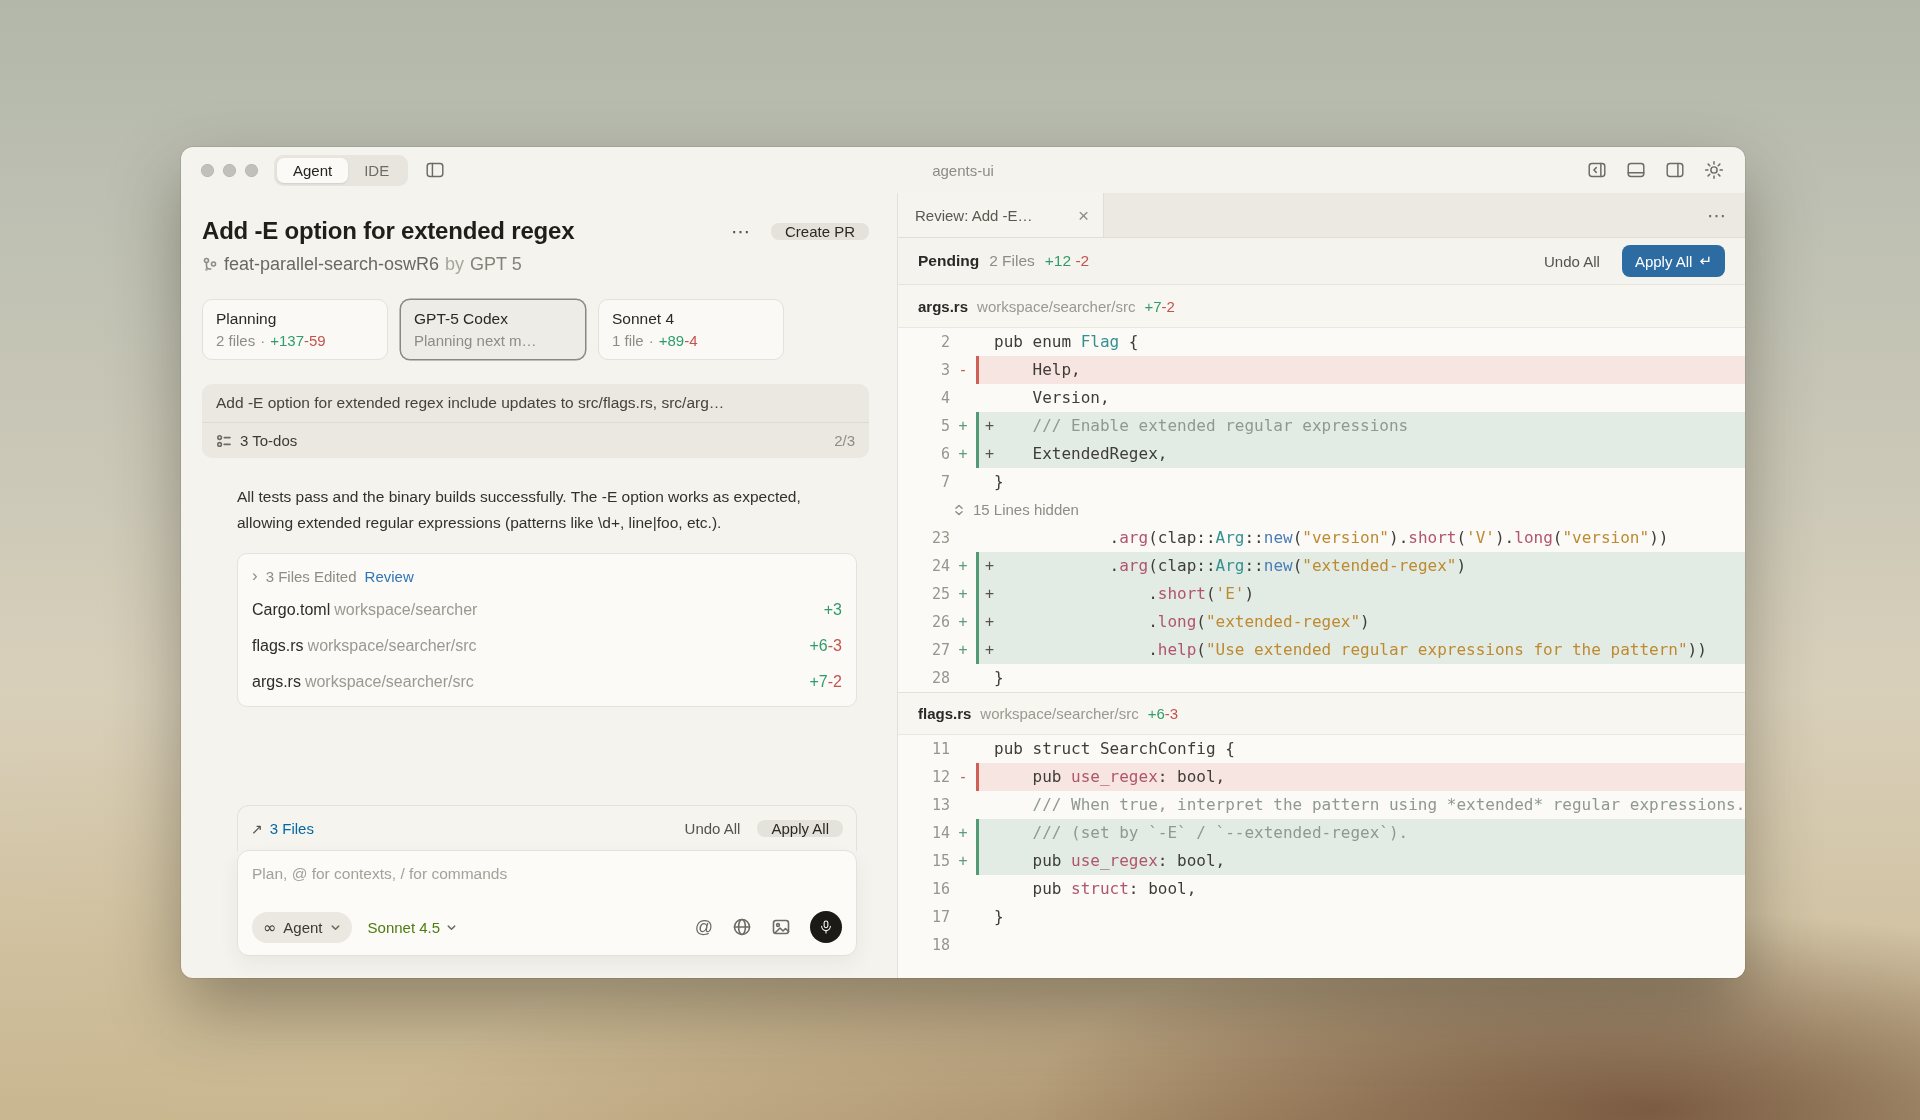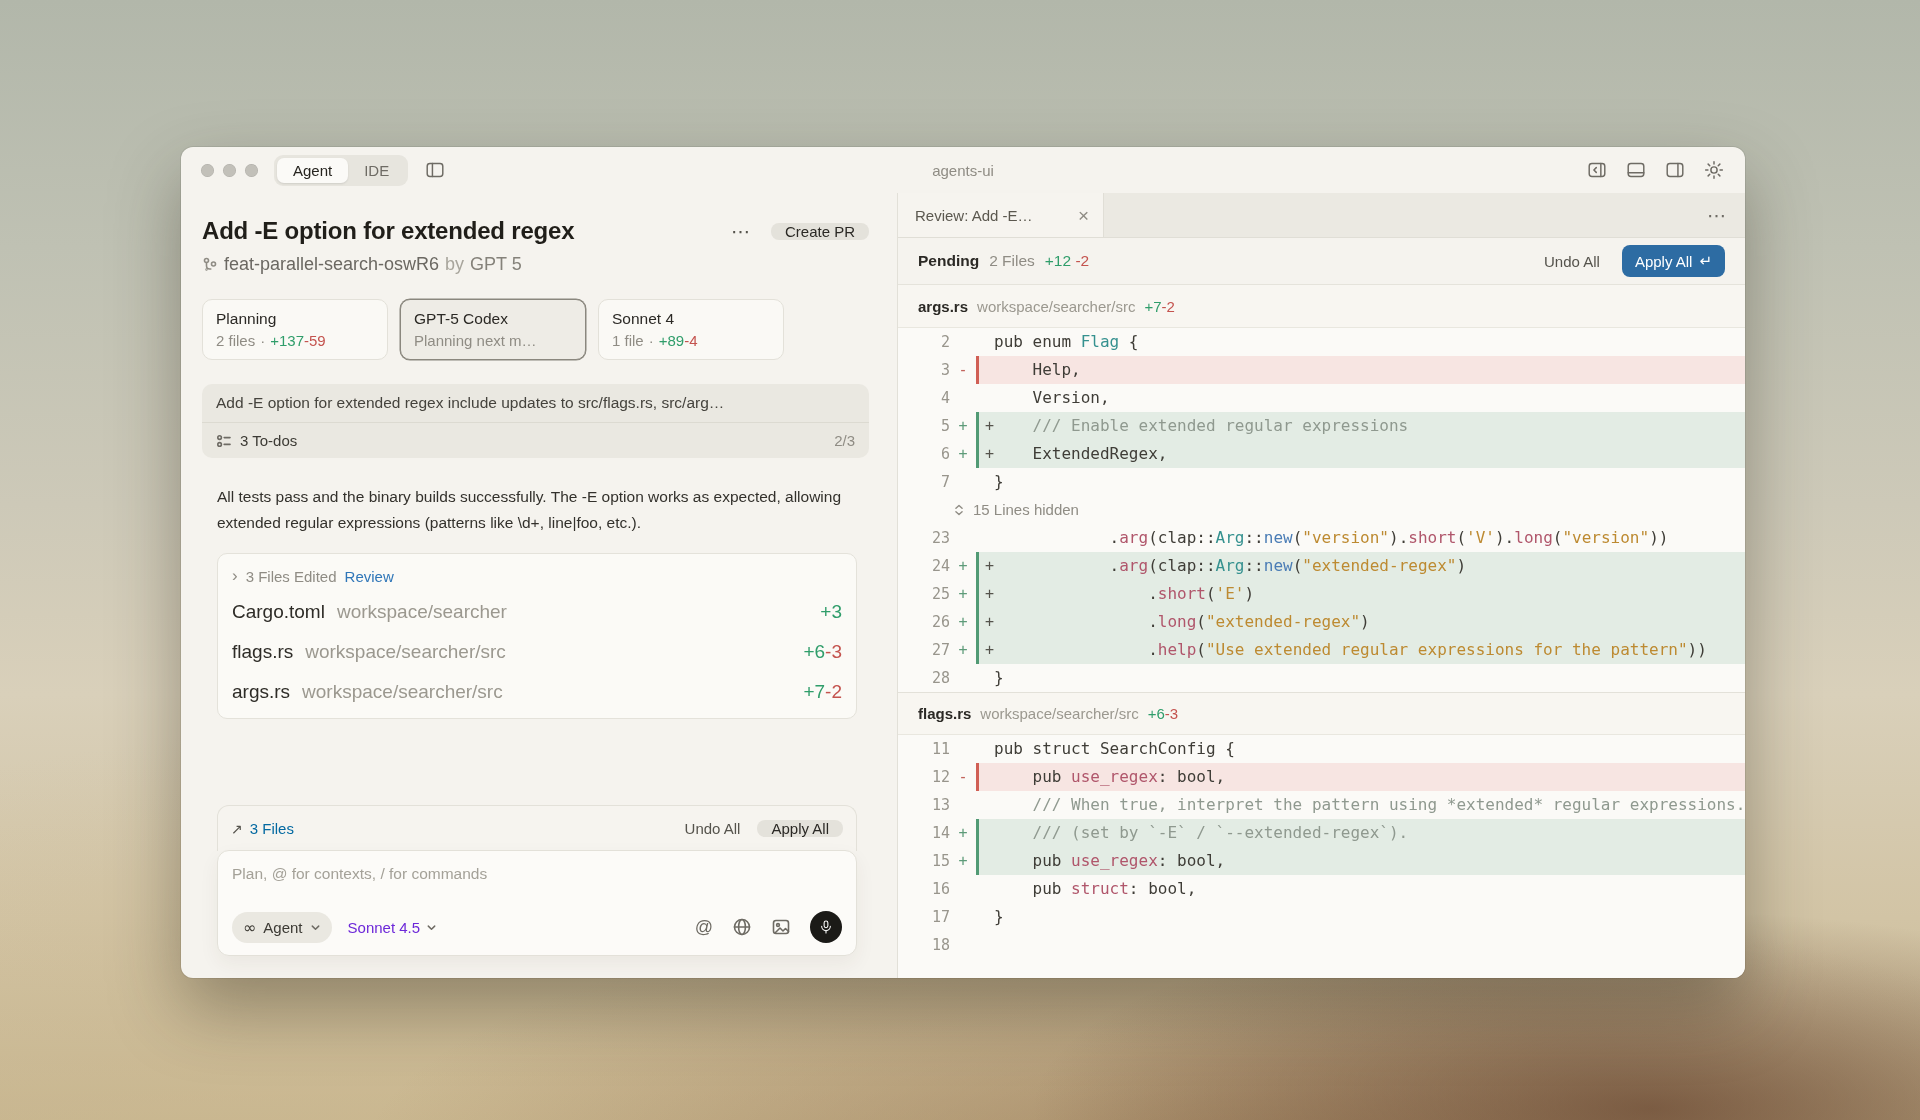--- a/index.html
+++ b/index.html
@@ -35,39 +35,39 @@
   .cards{display:flex;gap:12px;margin-top:24px}
   .card{width:186px;box-sizing:border-box;padding:10px 13px;border:1px solid #e3e1d9;border-radius:10px;background:#faf9f5}
   .card.sel{border-color:#8a877e;background:#eeece6;box-shadow:0 0 0 .5px #8a877e}
   .card-title{font-size:15.5px;font-weight:500;color:#2b2925}
   .card-sub{font-size:15px;color:#8f8c84;margin-top:4px;display:flex;gap:5px;white-space:nowrap}
   .gadd{color:#2f9d6a}.gdel{color:#c4534e}
   .task{background:#eae8e1;border-radius:10px;margin-top:24px}
   .task-text{padding:10px 14px;font-size:15.5px;color:#45433d;white-space:nowrap;overflow:hidden;text-overflow:ellipsis}
   .task-foot{border-top:1px solid #dcdad1;padding:9px 14px;display:flex;align-items:center;gap:8px;font-size:15px}
   .task-foot .lbl{color:#3c3a34}.task-foot .prog{margin-left:auto;color:#8f8c84}
-  .indent{margin-left:15px;margin-right:12px}
+  .indent{margin-left:35px;margin-right:12px}
   .summary{margin-top:26px;font-size:15.5px;line-height:26px;color:#33312c;max-width:640px}
   .files-card{margin-top:17px;border:1px solid #e4e2da;border-radius:10px;background:#fbfaf6;padding:10px 14px 6px}
   .fc-head{display:flex;align-items:center;gap:8px;font-size:15px;color:#8f8c84;padding:2px 0 6px}
   .fc-chev{color:#8f8c84;font-size:17px}
   .review-link{color:#2f76b8}
-  .f-row{display:flex;align-items:flex-start;gap:12px;font-size:19px;padding:9px 0}
+  .f-row{display:flex;align-items:flex-start;gap:4px;font-size:16px;padding:9px 0}
   .f-name{color:#2e2c27;font-weight:500}.f-path{color:#9b988f;flex:1;white-space:nowrap;overflow:hidden}
   .spacer{flex:1}
   .files-bar{border:1px solid #e3e1d9;border-bottom:none;border-radius:12px 12px 0 0;background:#f6f4ef;display:flex;align-items:center;padding:8px 13px;gap:7px;font-size:15px}
   .files-bar .arr{color:#55534c;font-size:14px}
   .files-bar .lbl{color:#0369a1;flex:1}
   .txt-btn{background:none;border:none;color:#55534c;font-size:15px;font-family:inherit;padding:6px 10px}
   .composer{border:1px solid #e3e1d9;border-radius:12px;background:#fcfbf8;box-shadow:0 8px 20px rgba(60,50,30,.06);padding:14px 14px 12px;margin-bottom:22px;margin-top:-1px}
   .placeholder{font-size:15.5px;color:#a4a198}
   .comp-row{display:flex;align-items:center;margin-top:28px}
   .pill{display:flex;align-items:center;gap:7px;background:#eae8e1;border-radius:999px;padding:6px 11px;font-size:15px;color:#3c3a34}
   .inf{font-size:16px;color:#3c3a34;font-family:"DejaVu Sans",sans-serif}
-  .model{display:flex;align-items:center;gap:6px;margin-left:16px;font-size:15px;font-weight:500;color:#6d28d9}
+  .model{display:flex;align-items:center;gap:6px;margin-left:16px;font-size:15px;font-weight:500;color:#4d7c0f}
   .comp-icons{margin-left:auto;display:flex;align-items:center;gap:19px;color:#6e6b64}
   .at-icon{font-size:18px;color:#6e6b64}
   .mic-btn{width:32px;height:32px;border-radius:50%;background:#1b1a17;display:flex;align-items:center;justify-content:center;border:none}
   
   .tabbar{height:44px;flex:none;background:#ebe9e2;display:flex;align-items:stretch;border-bottom:1px solid #e0ded6}
   .tab{width:206px;box-sizing:border-box;background:#f6f4ef;border-right:1px solid #e0ded6;display:flex;align-items:center;gap:6px;padding:0 12px 0 17px}
   .tab-title{font-size:15px;color:#5b584f;flex:1;white-space:nowrap;overflow:hidden}
   .tab-close{color:#8f8c84;font-size:19px;line-height:1;background:none;border:none;padding:0 2px}
   .tab-menu{margin-left:auto;align-self:center;color:#6e6b64;font-size:19px;letter-spacing:1px;background:none;border:none;padding:0 18px}
   .toolbar{height:46px;flex:none;display:flex;align-items:center;gap:10px;padding:0 20px;background:#f5f3ee;border-bottom:1px solid #e5e3db;font-size:15.5px}

